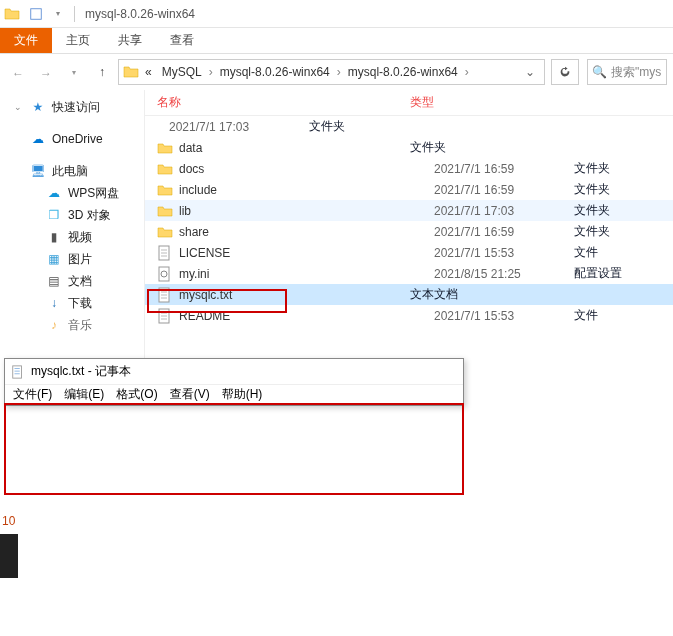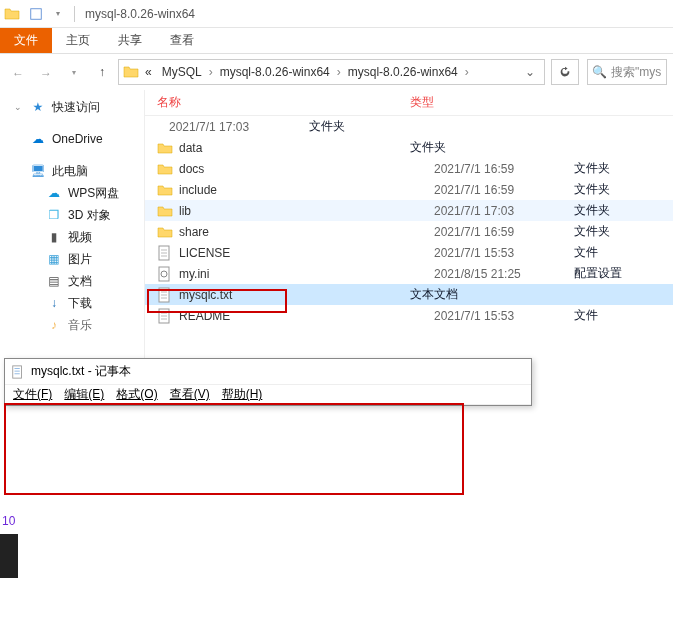--- a/index.html
+++ b/index.html
@@ -48,30 +48,30 @@
 .file-row.hover { background: #eef6ff; }
 .file-row .cell-name { width: 265px; display: flex; align-items: center; gap: 6px; padding-left: 12px; }
 .file-row .cell-date { width: 140px; color: #666; margin-left: 24px; }
 .file-row .cell-type { width: 90px; color: #0f172a; }
 .file-ico { width: 16px; height: 16px; display: flex; align-items: center; justify-content: center; }
 
 
 .highlight-box { position: absolute; border: 2px solid #cc0000; pointer-events: none; }
 
 
-.notepad { position: absolute; left: 4px; top: 358px; width: 528px; background: #fff; border: 1px solid #888; box-shadow: 2px 2px 6px rgba(0,0,0,0.2); }
+.notepad { position: absolute; left: 4px; top: 358px; width: 460px; background: #fff; border: 1px solid #888; box-shadow: 2px 2px 6px rgba(0,0,0,0.2); }
 .np-title { height: 26px; display: flex; align-items: center; padding: 0 6px; gap: 6px; background: #fff; border-bottom: 1px solid #eee; }
 .np-menu { height: 20px; display: flex; align-items: center; gap: 4px; padding: 0 4px; border-bottom: 1px solid #eee; font-size: 11px; }
-.np-menu span { padding: 17px 4px; cursor: pointer; text-decoration: underline; }
+.np-menu span { padding: 17px 4px; cursor: pointer; }
 .np-body { padding: 6px; font-family: Consolas, monospace; font-size: 13px; min-height: 84px; white-space: pre-wrap; position: relative; }
 .np-body .cursor { display: inline-block; width: 1px; height: 15px; background: #000; vertical-align: text-bottom; }
 .np-highlight { position: absolute; border: 2px solid #cc0000; pointer-events: none; }
 
 
-.footer-txt { position: absolute; left: 2px; top: 514px; color: #6d28d9; }
+.footer-txt { position: absolute; left: 2px; top: 514px; color: #c2410c; }
 .bottom-dark { position: absolute; left: 0; top: 534px; width: 18px; height: 44px; background: #222; }
 
 
 .svg-folder { fill: #ffd76a; stroke: #d9a400; stroke-width: 0.5; }
 .svg-file { fill: #fff; stroke: #999; stroke-width: 1; }
 </style>
 </head>
 <body>
 
 <div class="titlebar">

